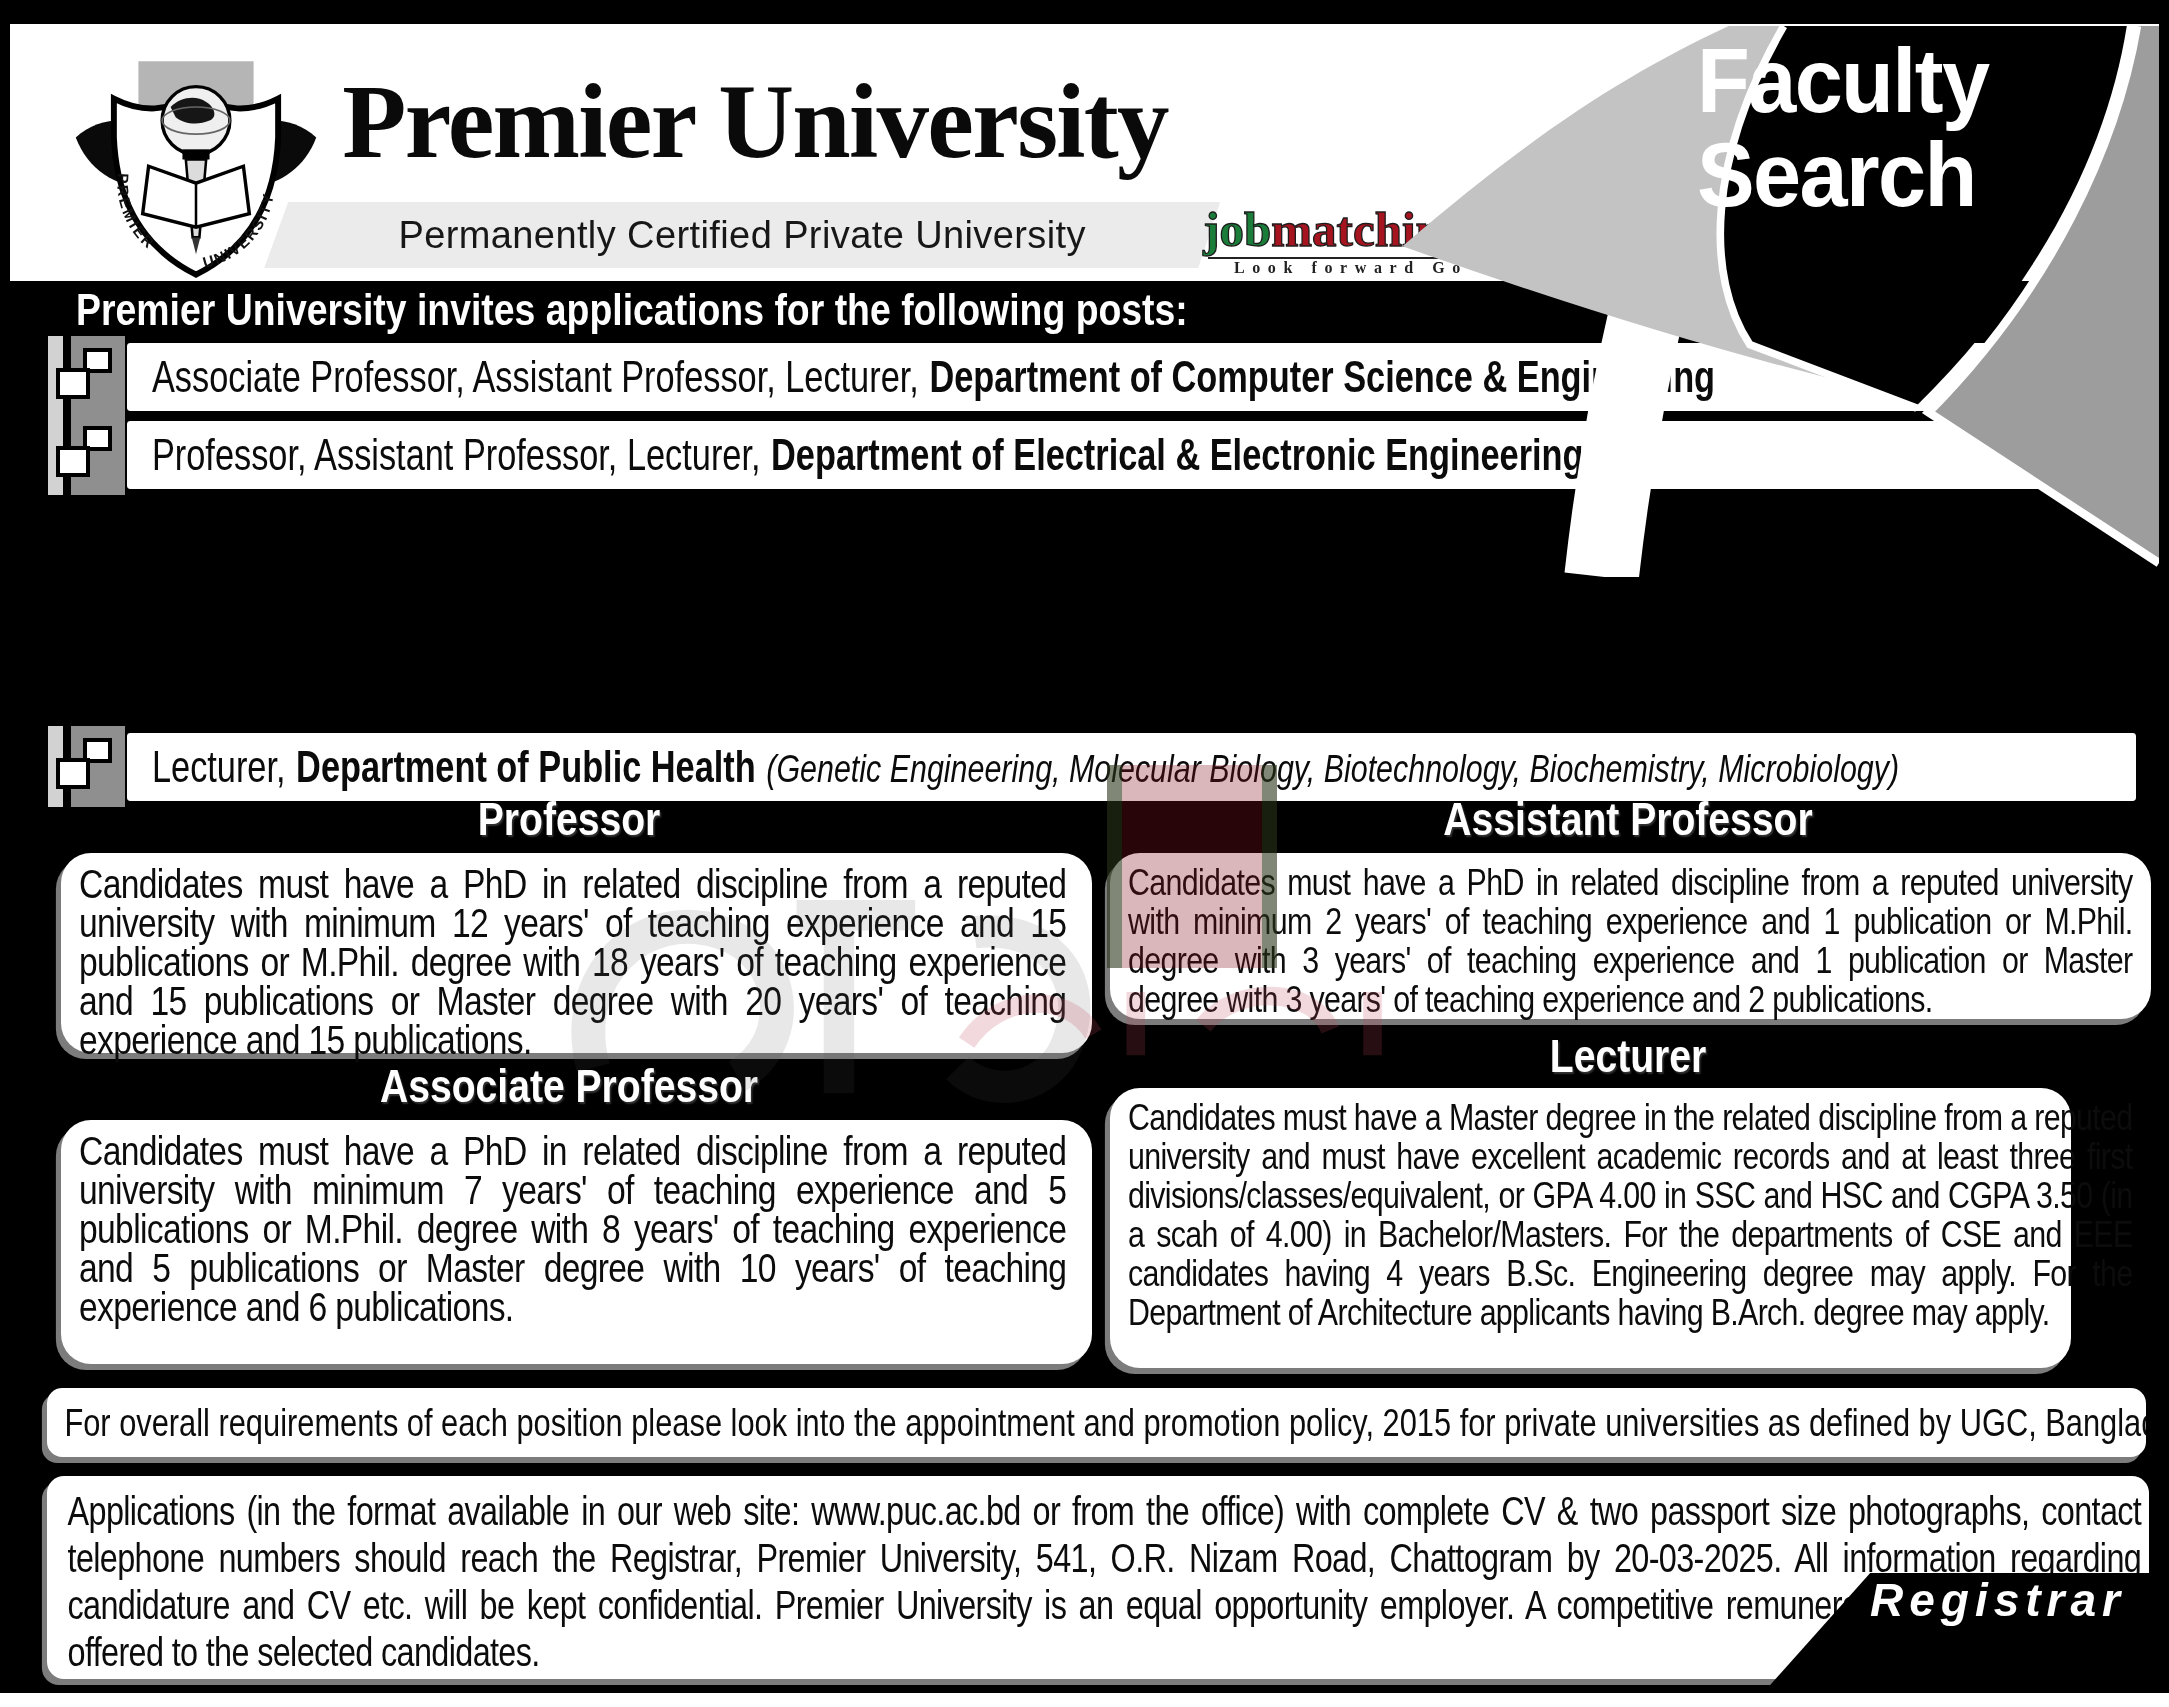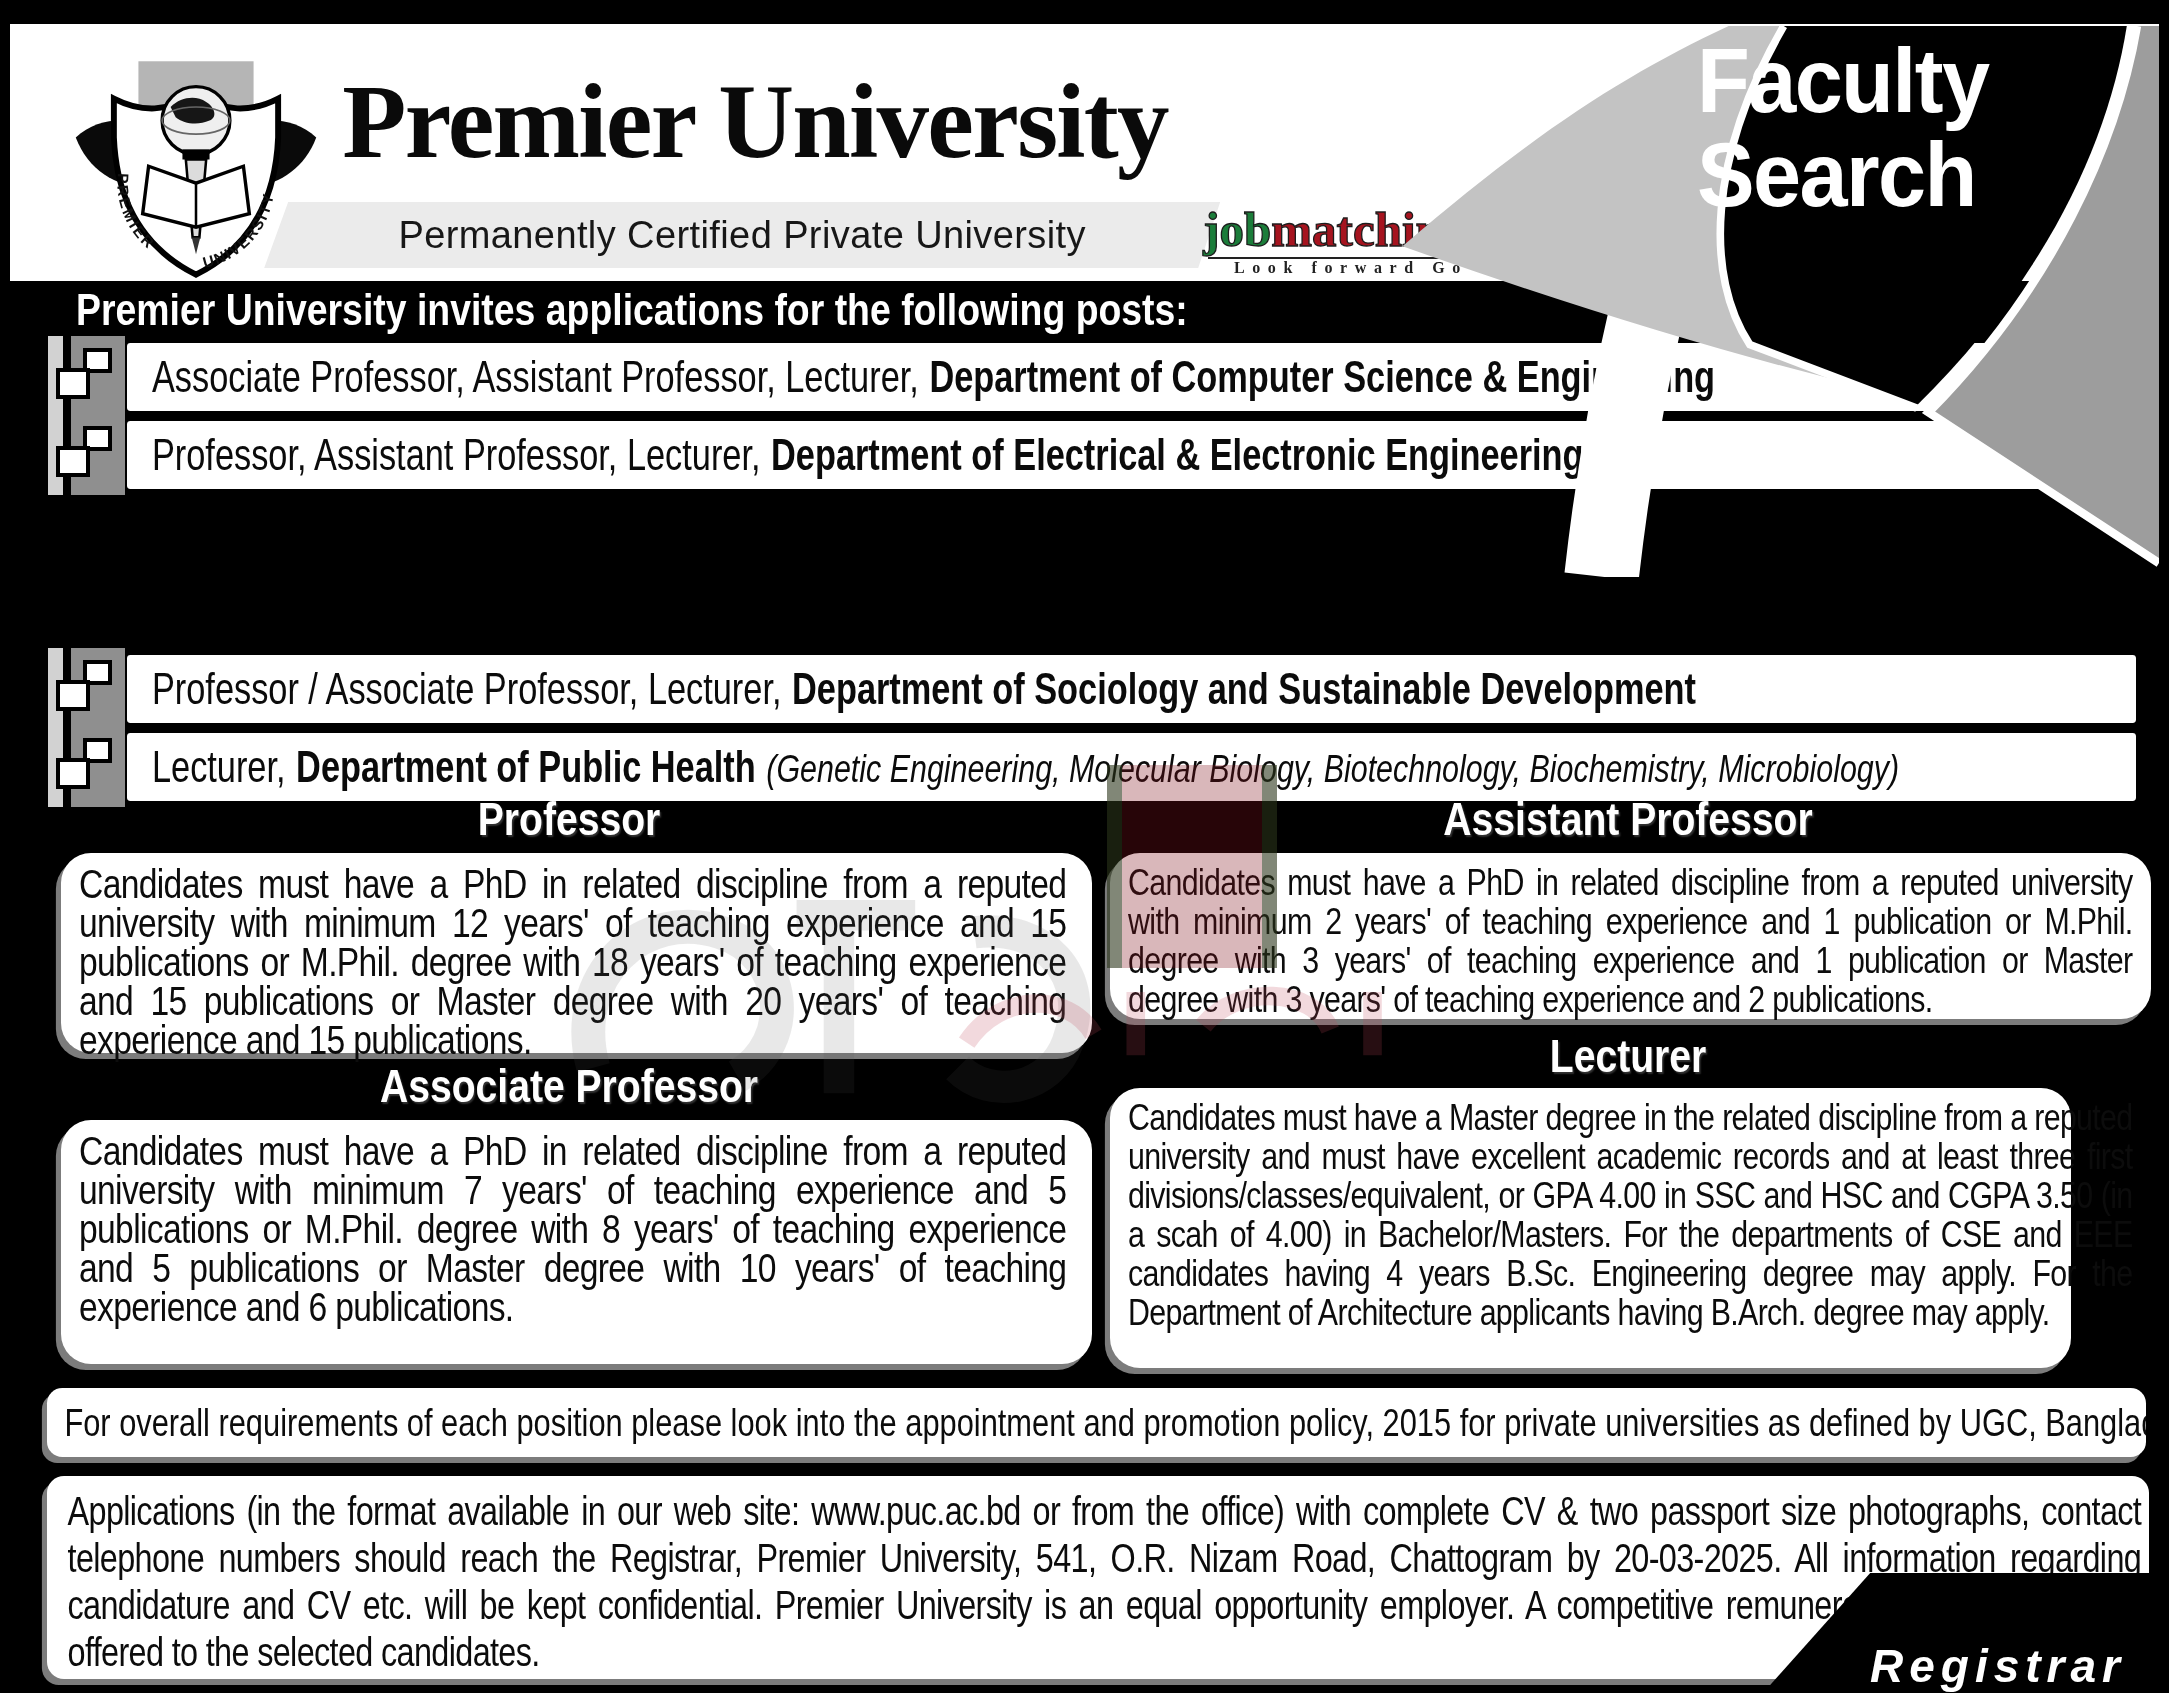--- a/index.html
+++ b/index.html
@@ -56,21 +56,21 @@
   .notes-box{position:absolute;left:47px;top:1388px;width:2099px;height:69px;background:#fff;
       border-radius:15.3px;z-index:2;box-shadow:-5.1px 6px 0 rgba(165,165,165,.75);overflow:hidden;}
   .notes-box .inner{display:inline-block;transform:scaleX(.79);transform-origin:left center;
       white-space:nowrap;font-size:39px;line-height:69px;padding-left:22px;color:#0c0c0c;}
   .app-box{position:absolute;left:47px;top:1476px;width:2102px;height:203px;background:#fff;
       border-radius:17px;z-index:2;box-shadow:-5.1px 6px 0 rgba(165,165,165,.75);}
   .app-box .inner{width:2560px;transform:scaleX(.81);transform-origin:left top;text-align:justify;
       font-size:40px;line-height:47px;padding:12px 0 0 25.4px;color:#0c0c0c;letter-spacing:-0.8px;}
   .sig-corner{position:absolute;left:1763px;top:1573px;width:397px;height:120px;background:#000;
       clip-path:polygon(27% 0,100% 0,100% 100%,0 100%);z-index:4;display:flex;
-      align-items:flex-end;justify-content:flex-end;}
+      align-items:flex-start;justify-content:flex-end;}
   .sig-corner span{color:#fff;font-weight:700;font-style:italic;font-size:46px;
       letter-spacing:6px;padding-right:34px;}
   
   .wm{position:absolute;pointer-events:none;z-index:9;}
   .wm-flag{left:1107px;top:765px;width:170px;height:203px;
       border-left:15.3px solid rgba(8,68,26,.42);border-right:15.3px solid rgba(8,68,26,.42);
       background:rgba(128,16,26,.30);box-sizing:border-box;}
 </style>
 </head>
 <body>
@@ -147,29 +147,20 @@
   </div>
   <div class="row" style="top:421px">
     <div class="strip-light"></div>
     <div class="strip-dark"></div>
     <div class="sq-a"></div>
     <div class="sq-b"></div>
     <div class="box">
         <span class="txt"><span>Professor, Assistant Professor, Lecturer,</span><span class="dept">Department of Electrical &amp; Electronic Engineering</span></span>
       </div>
   </div>
-  <div class="row" style="top:655px">
-    <div class="strip-light"></div>
-    <div class="strip-dark"></div>
-    <div class="sq-a"></div>
-    <div class="sq-b"></div>
-    <div class="box">
-        <span class="txt"><span>Professor / Associate Professor, Lecturer,</span><span class="dept">Department of Sociology and Sustainable Development</span></span>
-      </div>
-  </div>
   <div class="row" style="top:733px">
     <div class="strip-light"></div>
     <div class="strip-dark"></div>
     <div class="sq-a"></div>
     <div class="sq-b"></div>
     <div class="box">
         <span class="txt"><span>Lecturer,</span><span class="dept">Department of Public Health</span><span class="note">(Genetic Engineering, Molecular Biology, Biotechnology, Biochemistry, Microbiology)</span></span>
       </div>
   </div>
 

